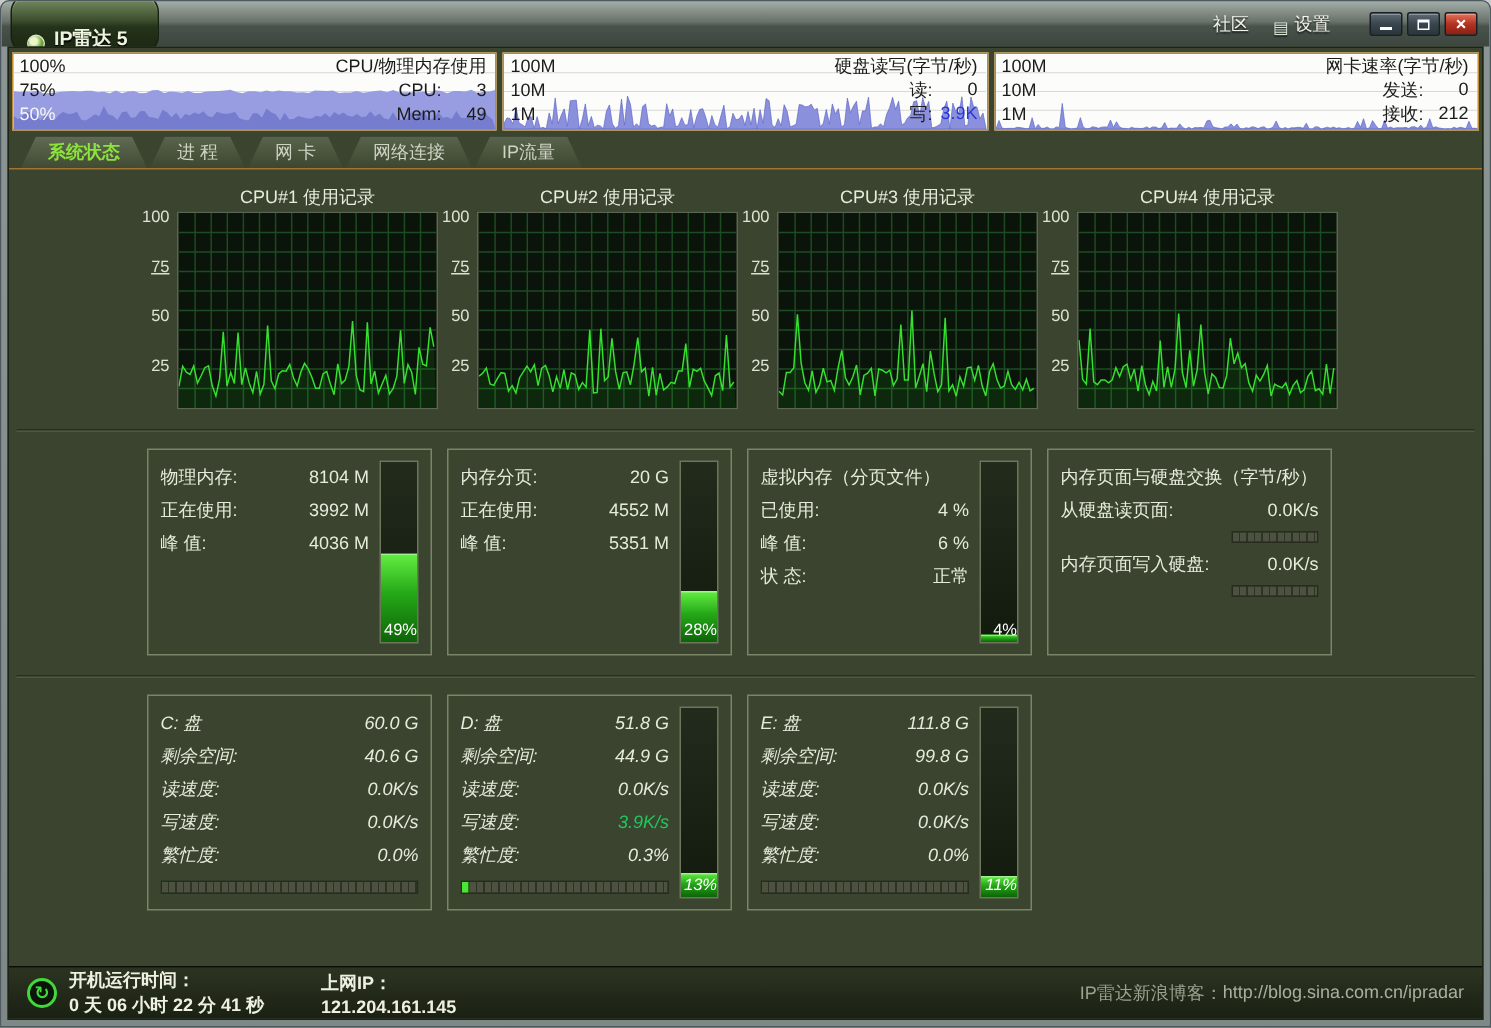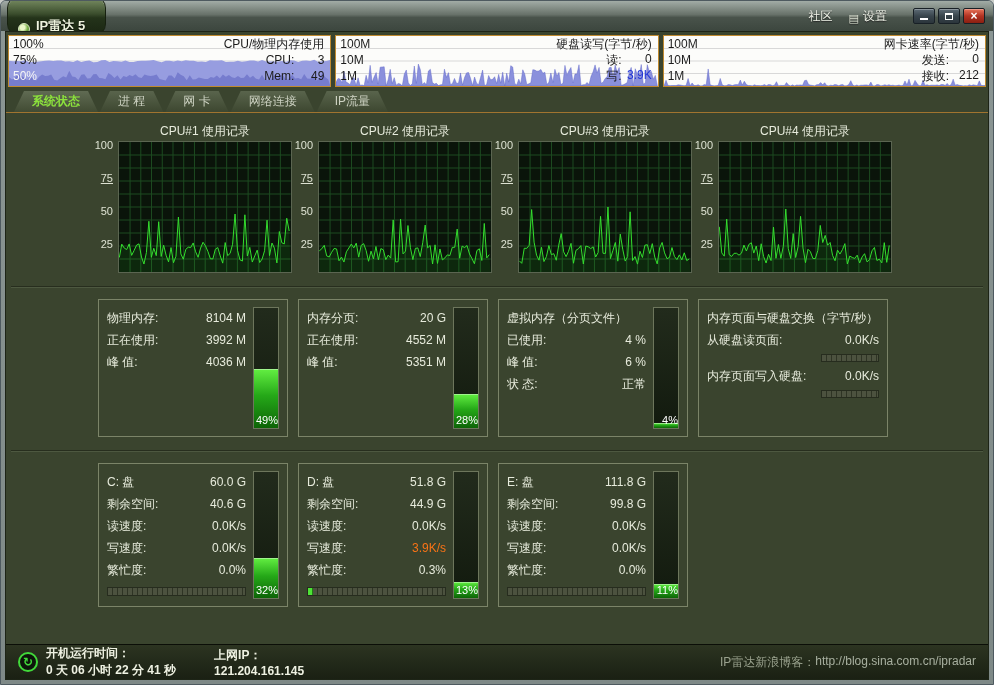--- a/index.html
+++ b/index.html
@@ -71,24 +71,24 @@
   .cpu-title { text-align:center; color:#e7ebdc; font-size:12px; height:20px; line-height:20px; margin-left:26px; }
   .cpu-body { display:flex; }
   .cpu-yaxis { position:relative; width:26px; height:132px; font-size:11px; color:#dde2d2; }
   .cpu-yaxis span { position:absolute; right:5px; }
   .yt0{top:-2px;} .yt1{top:31px;text-decoration:underline;} .yt2{top:64px;} .yt3{top:97px;}
   .cpu-plot { width:174px; height:132px; background:#0a140a; border:1px solid #5b6551; }
   .divider { height:2px; border-top:1px solid #272e1e; border-bottom:1px solid #4d5840; margin:13px 5px 11px 5px; }
   .panel-row { display:flex; gap:10px; margin-left:92px; }
   .panel { position:relative; width:190px; border:1px solid #7b8468; padding:7px 8px; display:flex; background:#3a442e; }
   .panel.mem { height:138px; }
-  .panel.disk { height:144px; }
+  .panel.disk { height:144px;font-style:italic; }
   .panel-text { flex:1; font-size:12px; color:#e7ebdc; overflow:hidden; }
   .prow { display:flex; justify-content:space-between; height:22px; line-height:22px; white-space:nowrap; }
-  .yellow { color:#f97316;margin-left:11px; }
+  .yellow { color:#22c55e;margin-left:11px; }
   .gauge { width:26px; margin-left:7px; position:relative; border:1px solid #6d765c;
     background:linear-gradient(180deg,#222b1c 0%,#121a0e 100%); }
   .gauge-fill { position:absolute; bottom:0; left:0; right:0;
     background:linear-gradient(180deg,#63ef42 0%,#25a818 45%,#0d6407 100%);
     box-shadow:inset 0 1px 0 rgba(255,255,255,.4); }
   .gauge-label { position:absolute; bottom:2px; width:100%; text-align:right; color:#fff; font-size:11px; z-index:2; }
   .busy-bar { position:relative; height:9px; margin-top:6px; border:1px solid #262c1e;
     background:repeating-linear-gradient(90deg,#4c523f 0 4px,#2e3424 4px 5px); }
   .busy-fill { position:absolute; left:0; top:0; bottom:0;
     background:repeating-linear-gradient(90deg,#4ee336 0 4px,#1c8110 4px 5px); }
@@ -431,24 +431,20 @@
                 <span>0.0K/s</span>
               </div>
             <div class="prow">
                 <span>繁忙度:</span>
                 <span>0.0%</span>
               </div>
             <div class="busy-bar">
                 <div class="busy-fill" style="width: 0%;"></div>
               </div>
           </div>
-          <div class="gauge">
-            <div class="gauge-fill" style="height: 32%;"></div>
-              <div class="gauge-label">32%</div>
-          </div>
         </div>
 
         <div class="panel disk">
           <div class="panel-text">
             <div class="prow">
                 <span>D: 盘</span>
                 <span>51.8 G</span>
               </div>
             <div class="prow">
                 <span>剩余空间:</span>

